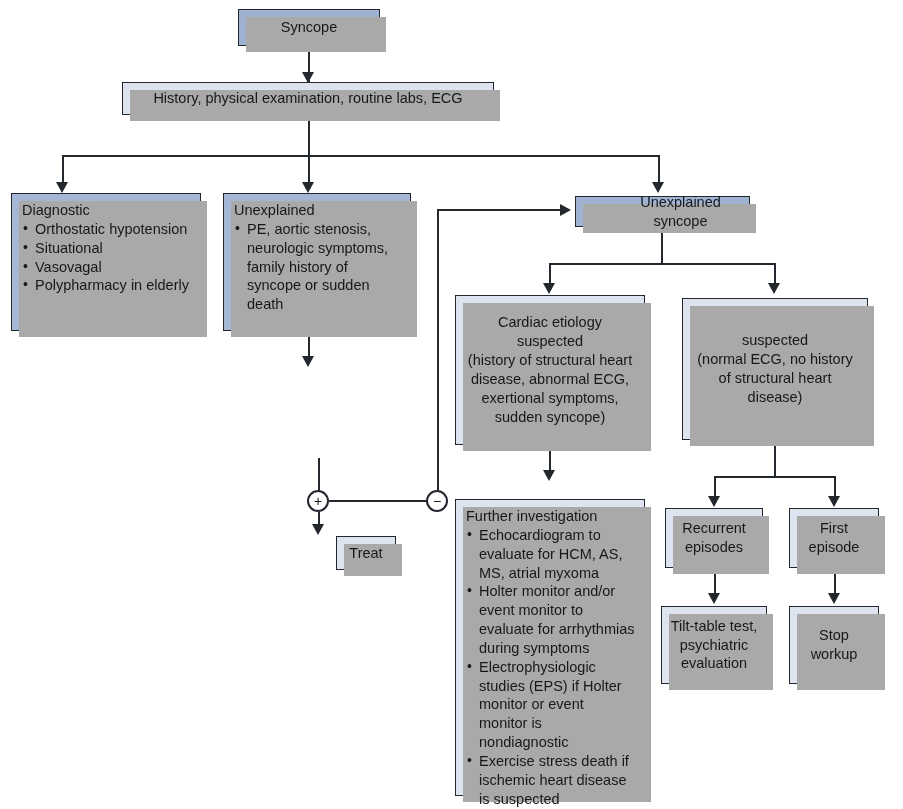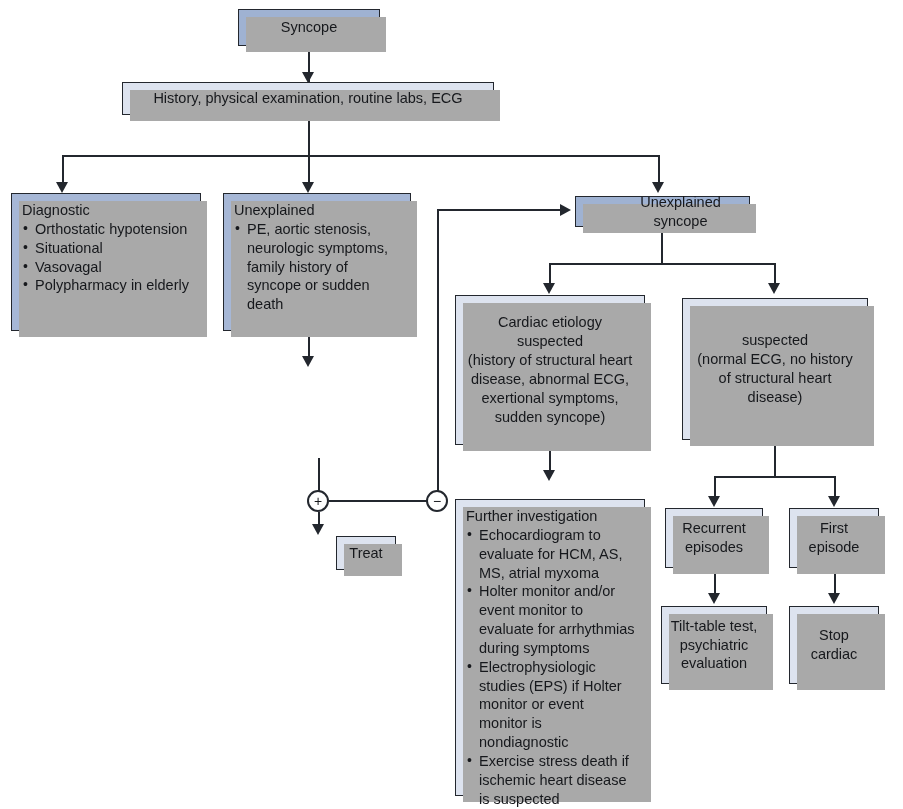--- a/index.html
+++ b/index.html
@@ -275,17 +275,17 @@
   </div>
 
   <div class="node fill-light center mid-v" style="left:661px; top:606px; width:106px; height:78px;">
     <div class="inner">
         <span class="heading">Tilt-table test, psychiatric evaluation</span>
       </div>
   </div>
 
   <div class="node fill-light center mid-v" style="left:789px; top:606px; width:90px; height:78px;">
     <div class="inner">
-        <span class="heading">Stop cardiac</span>
+        <span class="heading">Stop workup</span>
       </div>
   </div>
 
 </div>
 
 </body></html>

